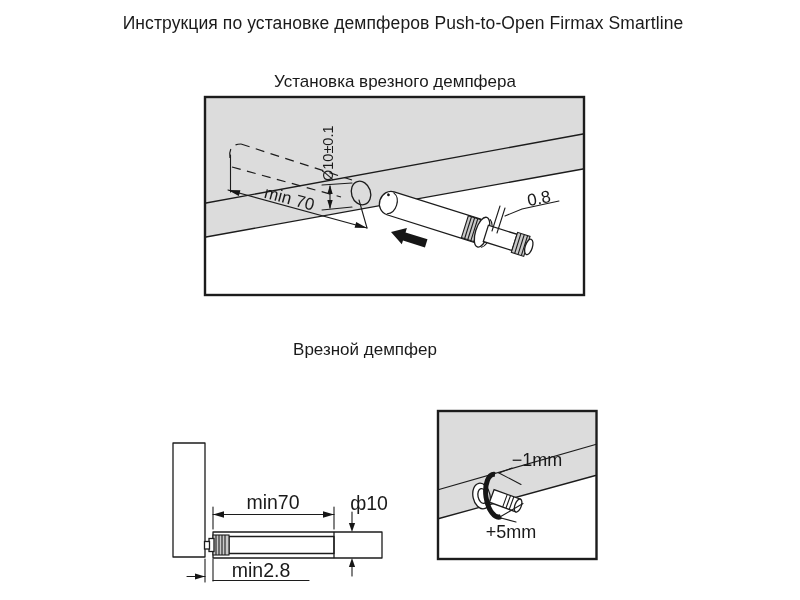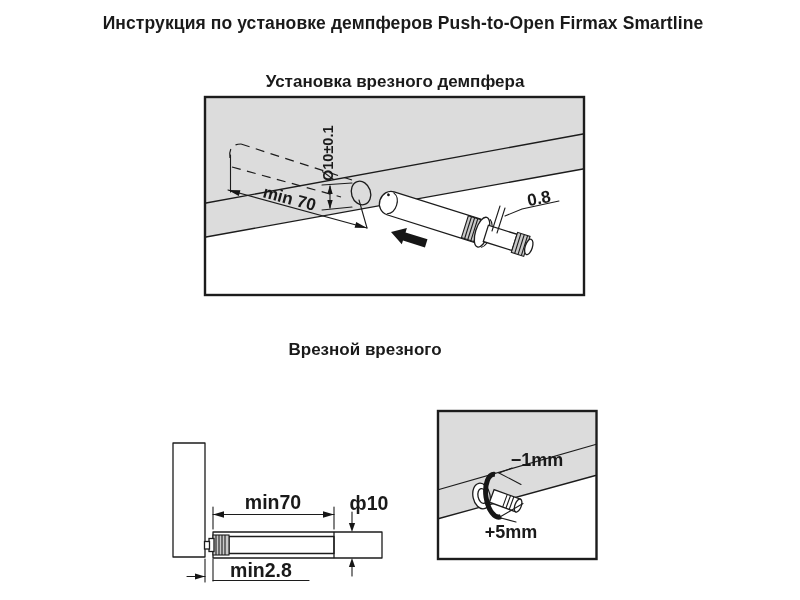--- a/index.html
+++ b/index.html
@@ -1,17 +1,17 @@
 <!DOCTYPE html>
 <html><head>
 <meta charset="utf-8">
 <style>
   html,body{margin:0;padding:0;background:#ffffff;}
   .canvas{position:relative;width:800px;height:600px;background:#ffffff;overflow:hidden;
-          font-family:"Liberation Sans",sans-serif;color:#1a1a1a;font-weight:bold;}
+          font-family:"Liberation Sans",sans-serif;color:#1a1a1a;}
   .ttl{position:absolute;left:0;width:806px;top:13px;text-align:center;
        font-size:17.5px;letter-spacing:.1px;}
   .sub{position:absolute;left:0;width:790px;top:60px;text-align:center;font-size:17px;margin-top:12px;}
   .sec{position:absolute;left:0;width:730px;top:340px;text-align:center;font-size:17px;}
   svg{position:absolute;overflow:visible;}
   svg text{font-family:"Liberation Sans",sans-serif;fill:#1a1a1a;stroke:none;}
   .ln{stroke:#1c1c1c;stroke-width:1.3;fill:none;stroke-linecap:round;stroke-linejoin:round;}
   .thin{stroke:#1c1c1c;stroke-width:1.1;fill:none;stroke-linecap:round;}
   .dash{stroke:#1c1c1c;stroke-width:1.2;fill:none;stroke-dasharray:9 6.5;stroke-linecap:butt;}
   .box{stroke:#1c1c1c;stroke-width:2.4;fill:none;}
@@ -24,21 +24,21 @@
   .t19{font-size:19.5px;}
   .t18{font-size:18px;}
 </style>
 </head>
 <body>
 
 <div class="canvas">
 
   <div class="ttl">Инструкция по установке демпферов Push-to-Open Firmax Smartline</div>
   <div class="sub">Установка врезного демпфера</div>
-  <div class="sec">Врезной врезного</div>
+  <div class="sec">Врезной демпфер</div>
 
   <svg style="left:202px;top:94px;" width="386" height="205" viewBox="202 94 386 205">
 
     <polygon points="206,98 583,98 583,169 206,237" stroke="none" fill="#dcdcdc"></polygon>
     <line class="ln" x1="206" y1="203" x2="583" y2="134"></line>
     <line class="ln" x1="206" y1="237" x2="583" y2="169"></line>
 
     <g>
       <path class="dash" d="M 230,158 Q 228,144 241,144"></path>
       <line class="dash" x1="241" y1="144" x2="352" y2="180"></line>

